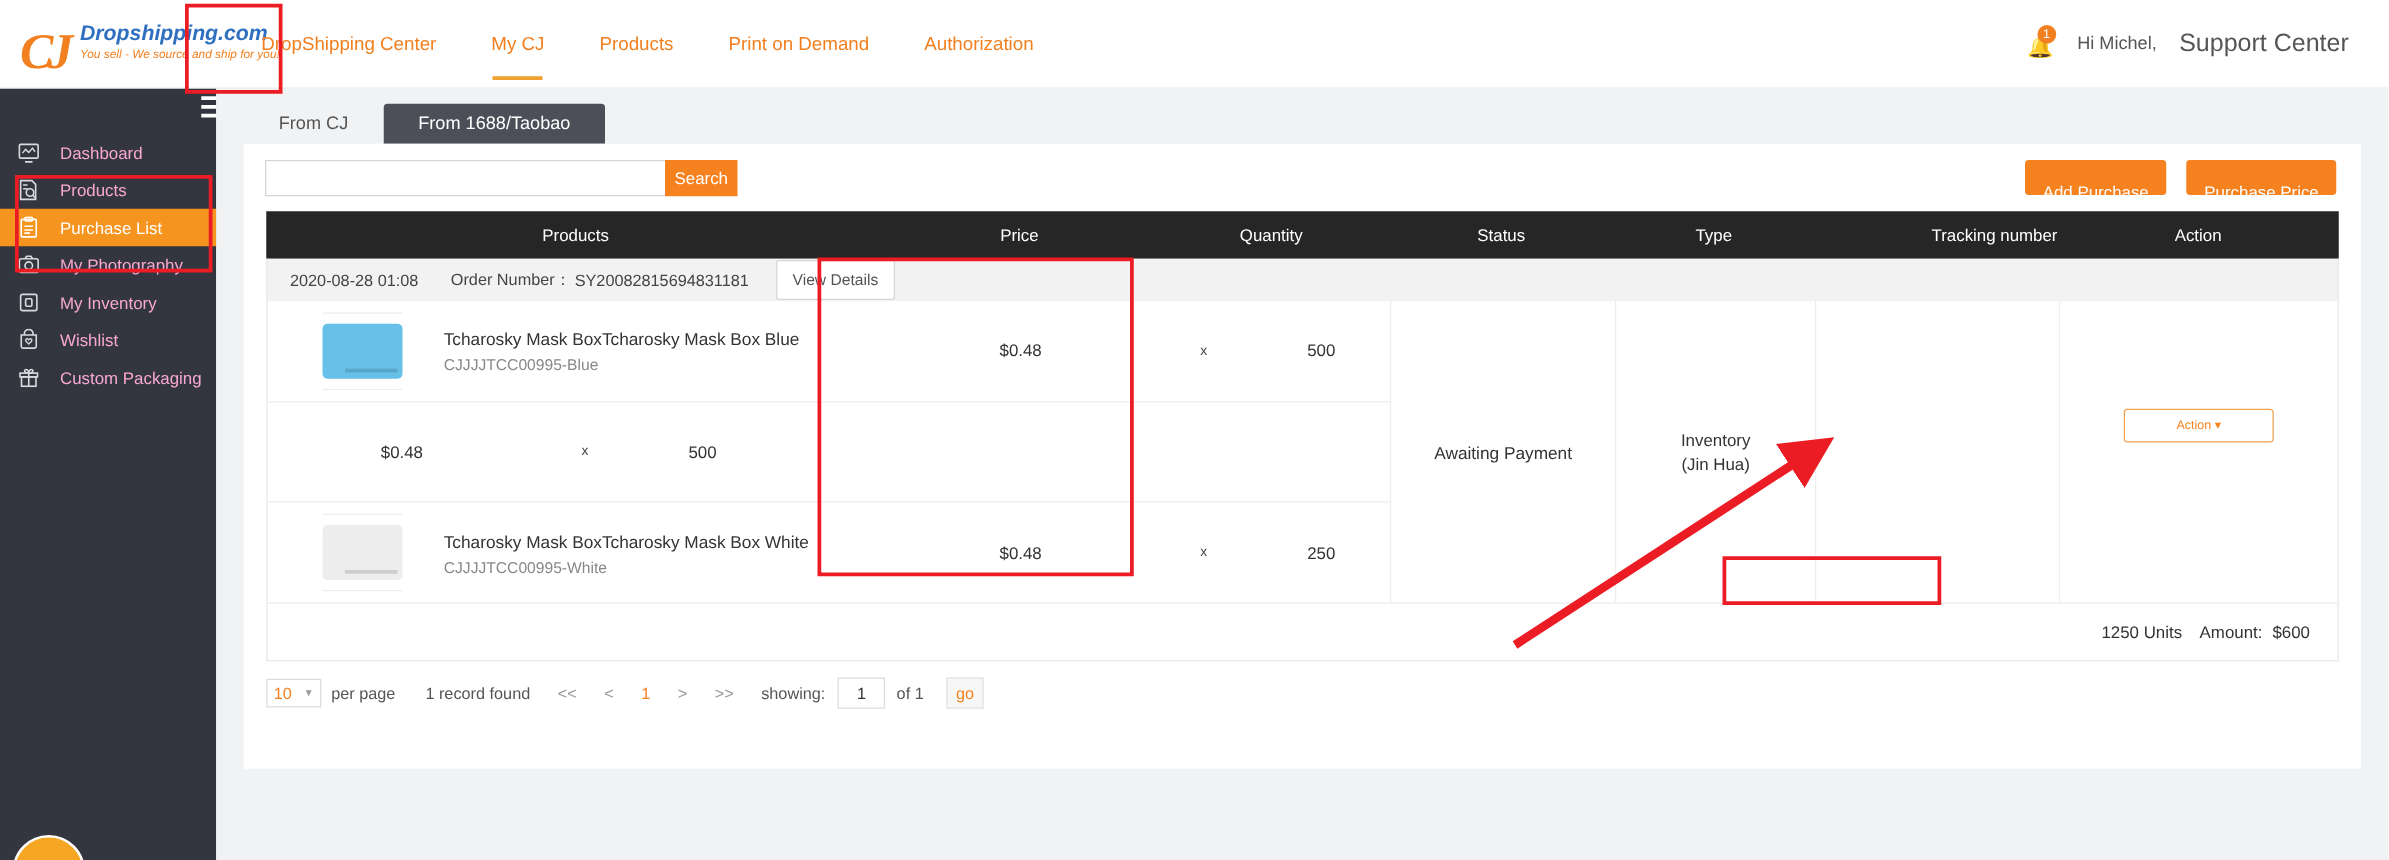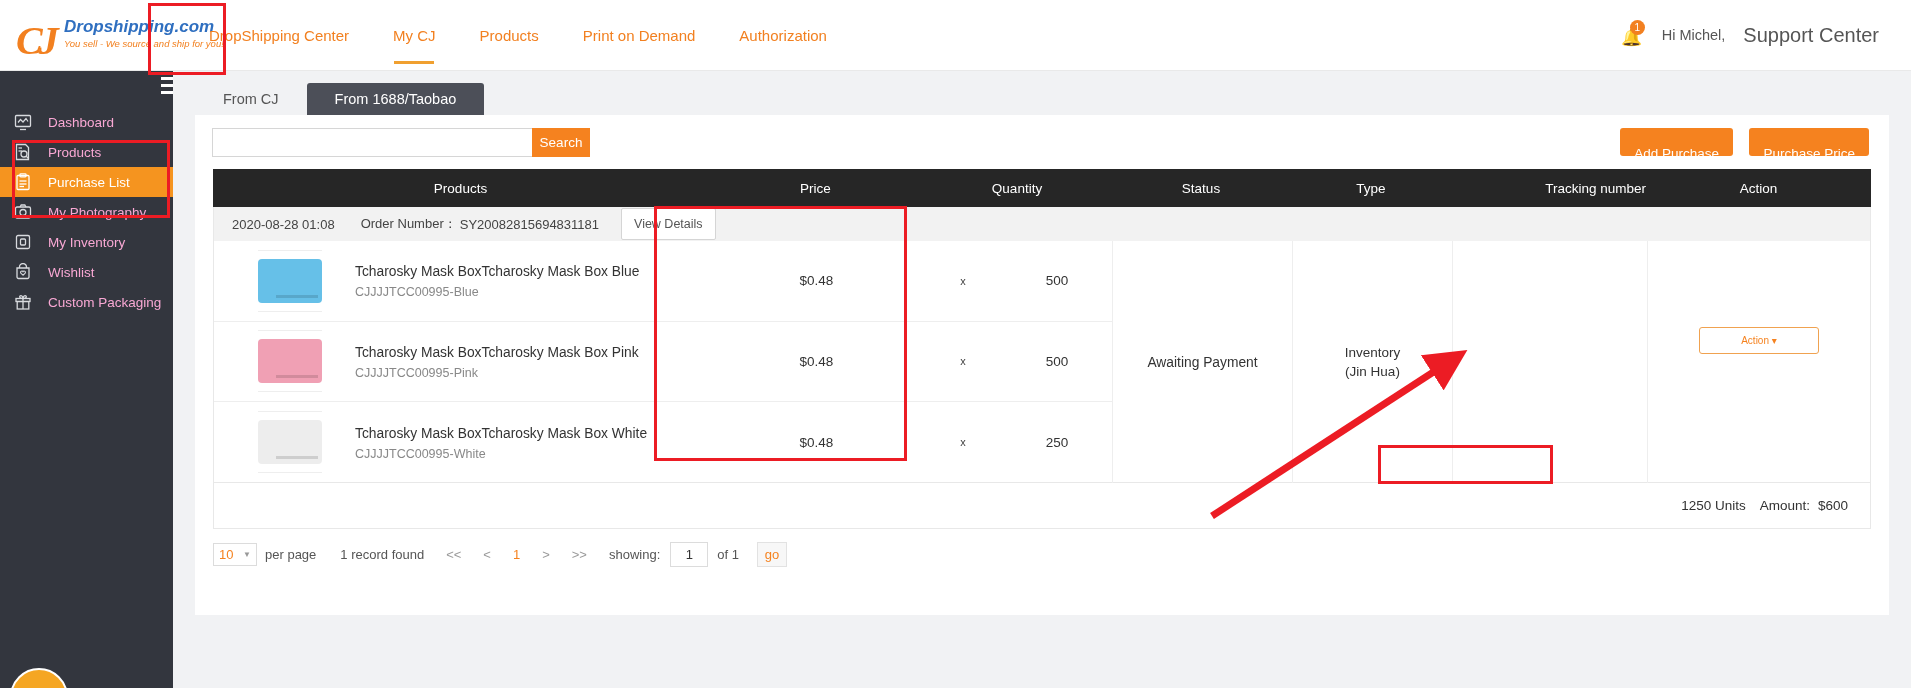--- a/index.html
+++ b/index.html
@@ -443,29 +443,20 @@
               </div>
             </div>
             <div class="price-cell">$0.48</div>
             <div class="qty-cell">
               <div class="qty-x">x</div>
               <div class="qty-v">500</div>
             </div>
           </div>
 
           <div class="item-row">
-            <div class="prod-cell">
-              <div class="thumb-frame">
-                <div class="thumb" style="background:#f0a0b4"></div>
-              </div>
-              <div class="prod-text">
-                <div class="prod-name">Tcharosky Mask BoxTcharosky Mask Box Pink</div>
-                <div class="prod-sku">CJJJJTCC00995-Pink</div>
-              </div>
-            </div>
             <div class="price-cell">$0.48</div>
             <div class="qty-cell">
               <div class="qty-x">x</div>
               <div class="qty-v">500</div>
             </div>
           </div>
 
           <div class="item-row">
             <div class="prod-cell">
               <div class="thumb-frame">

